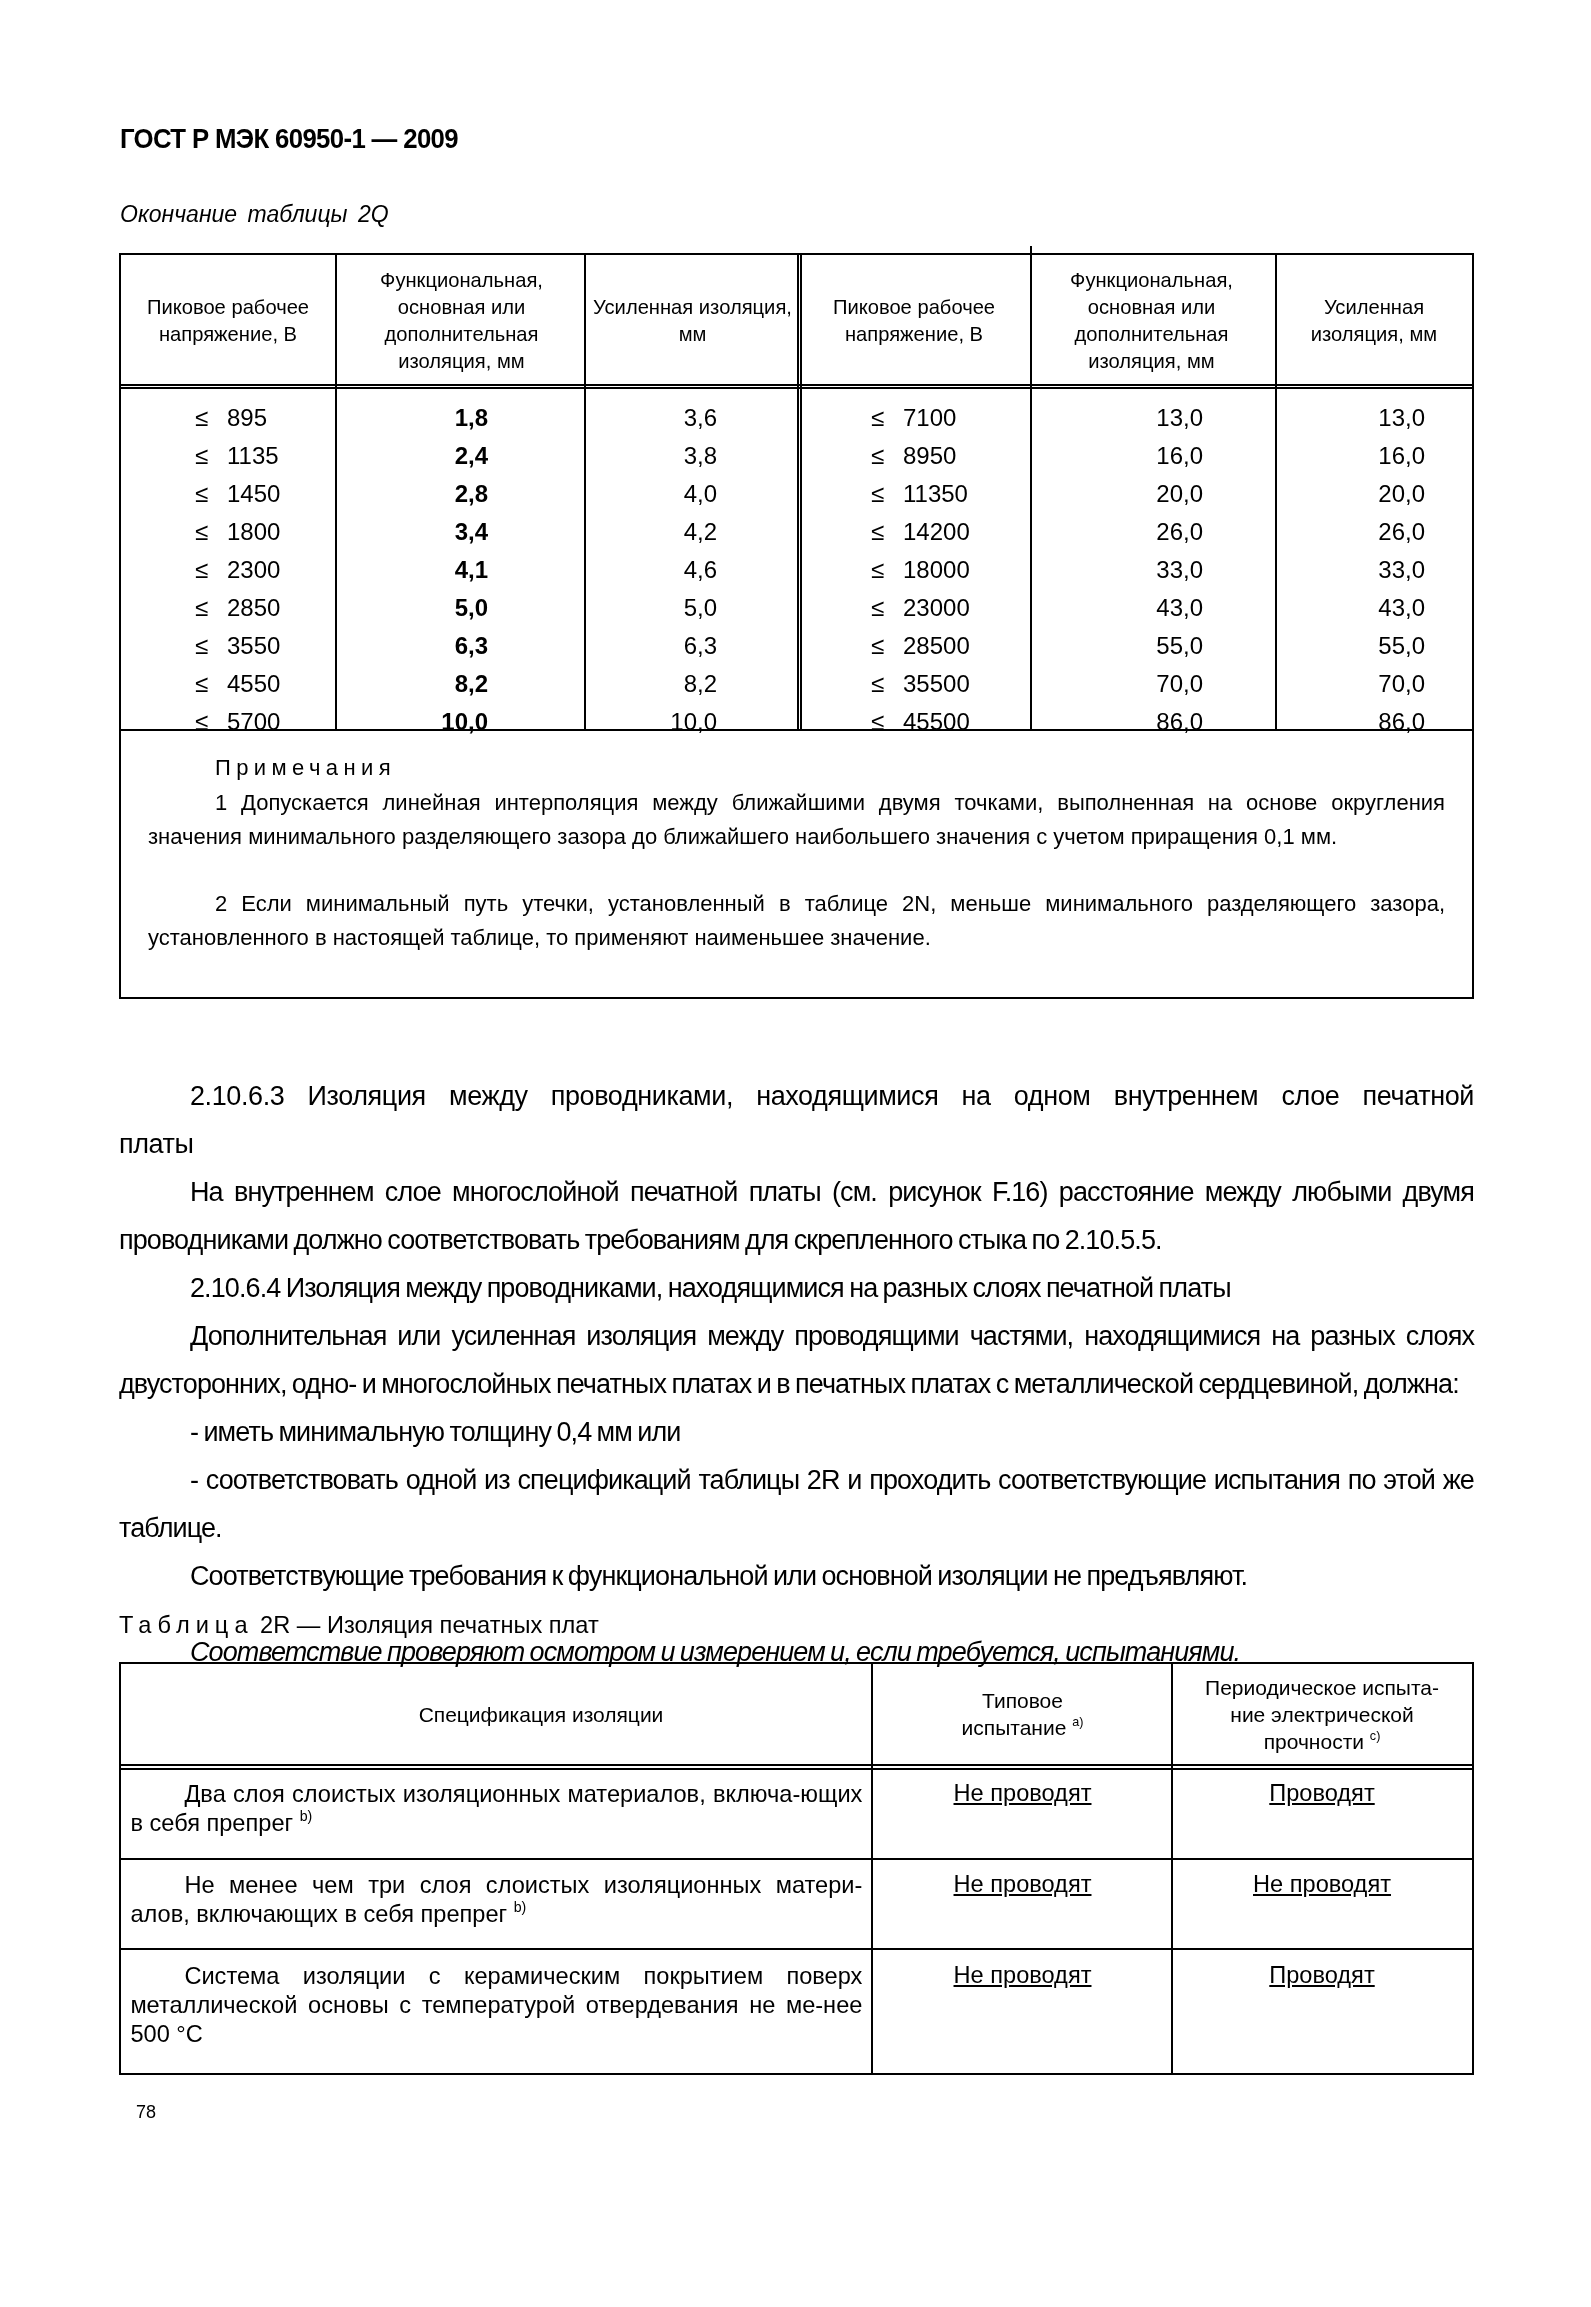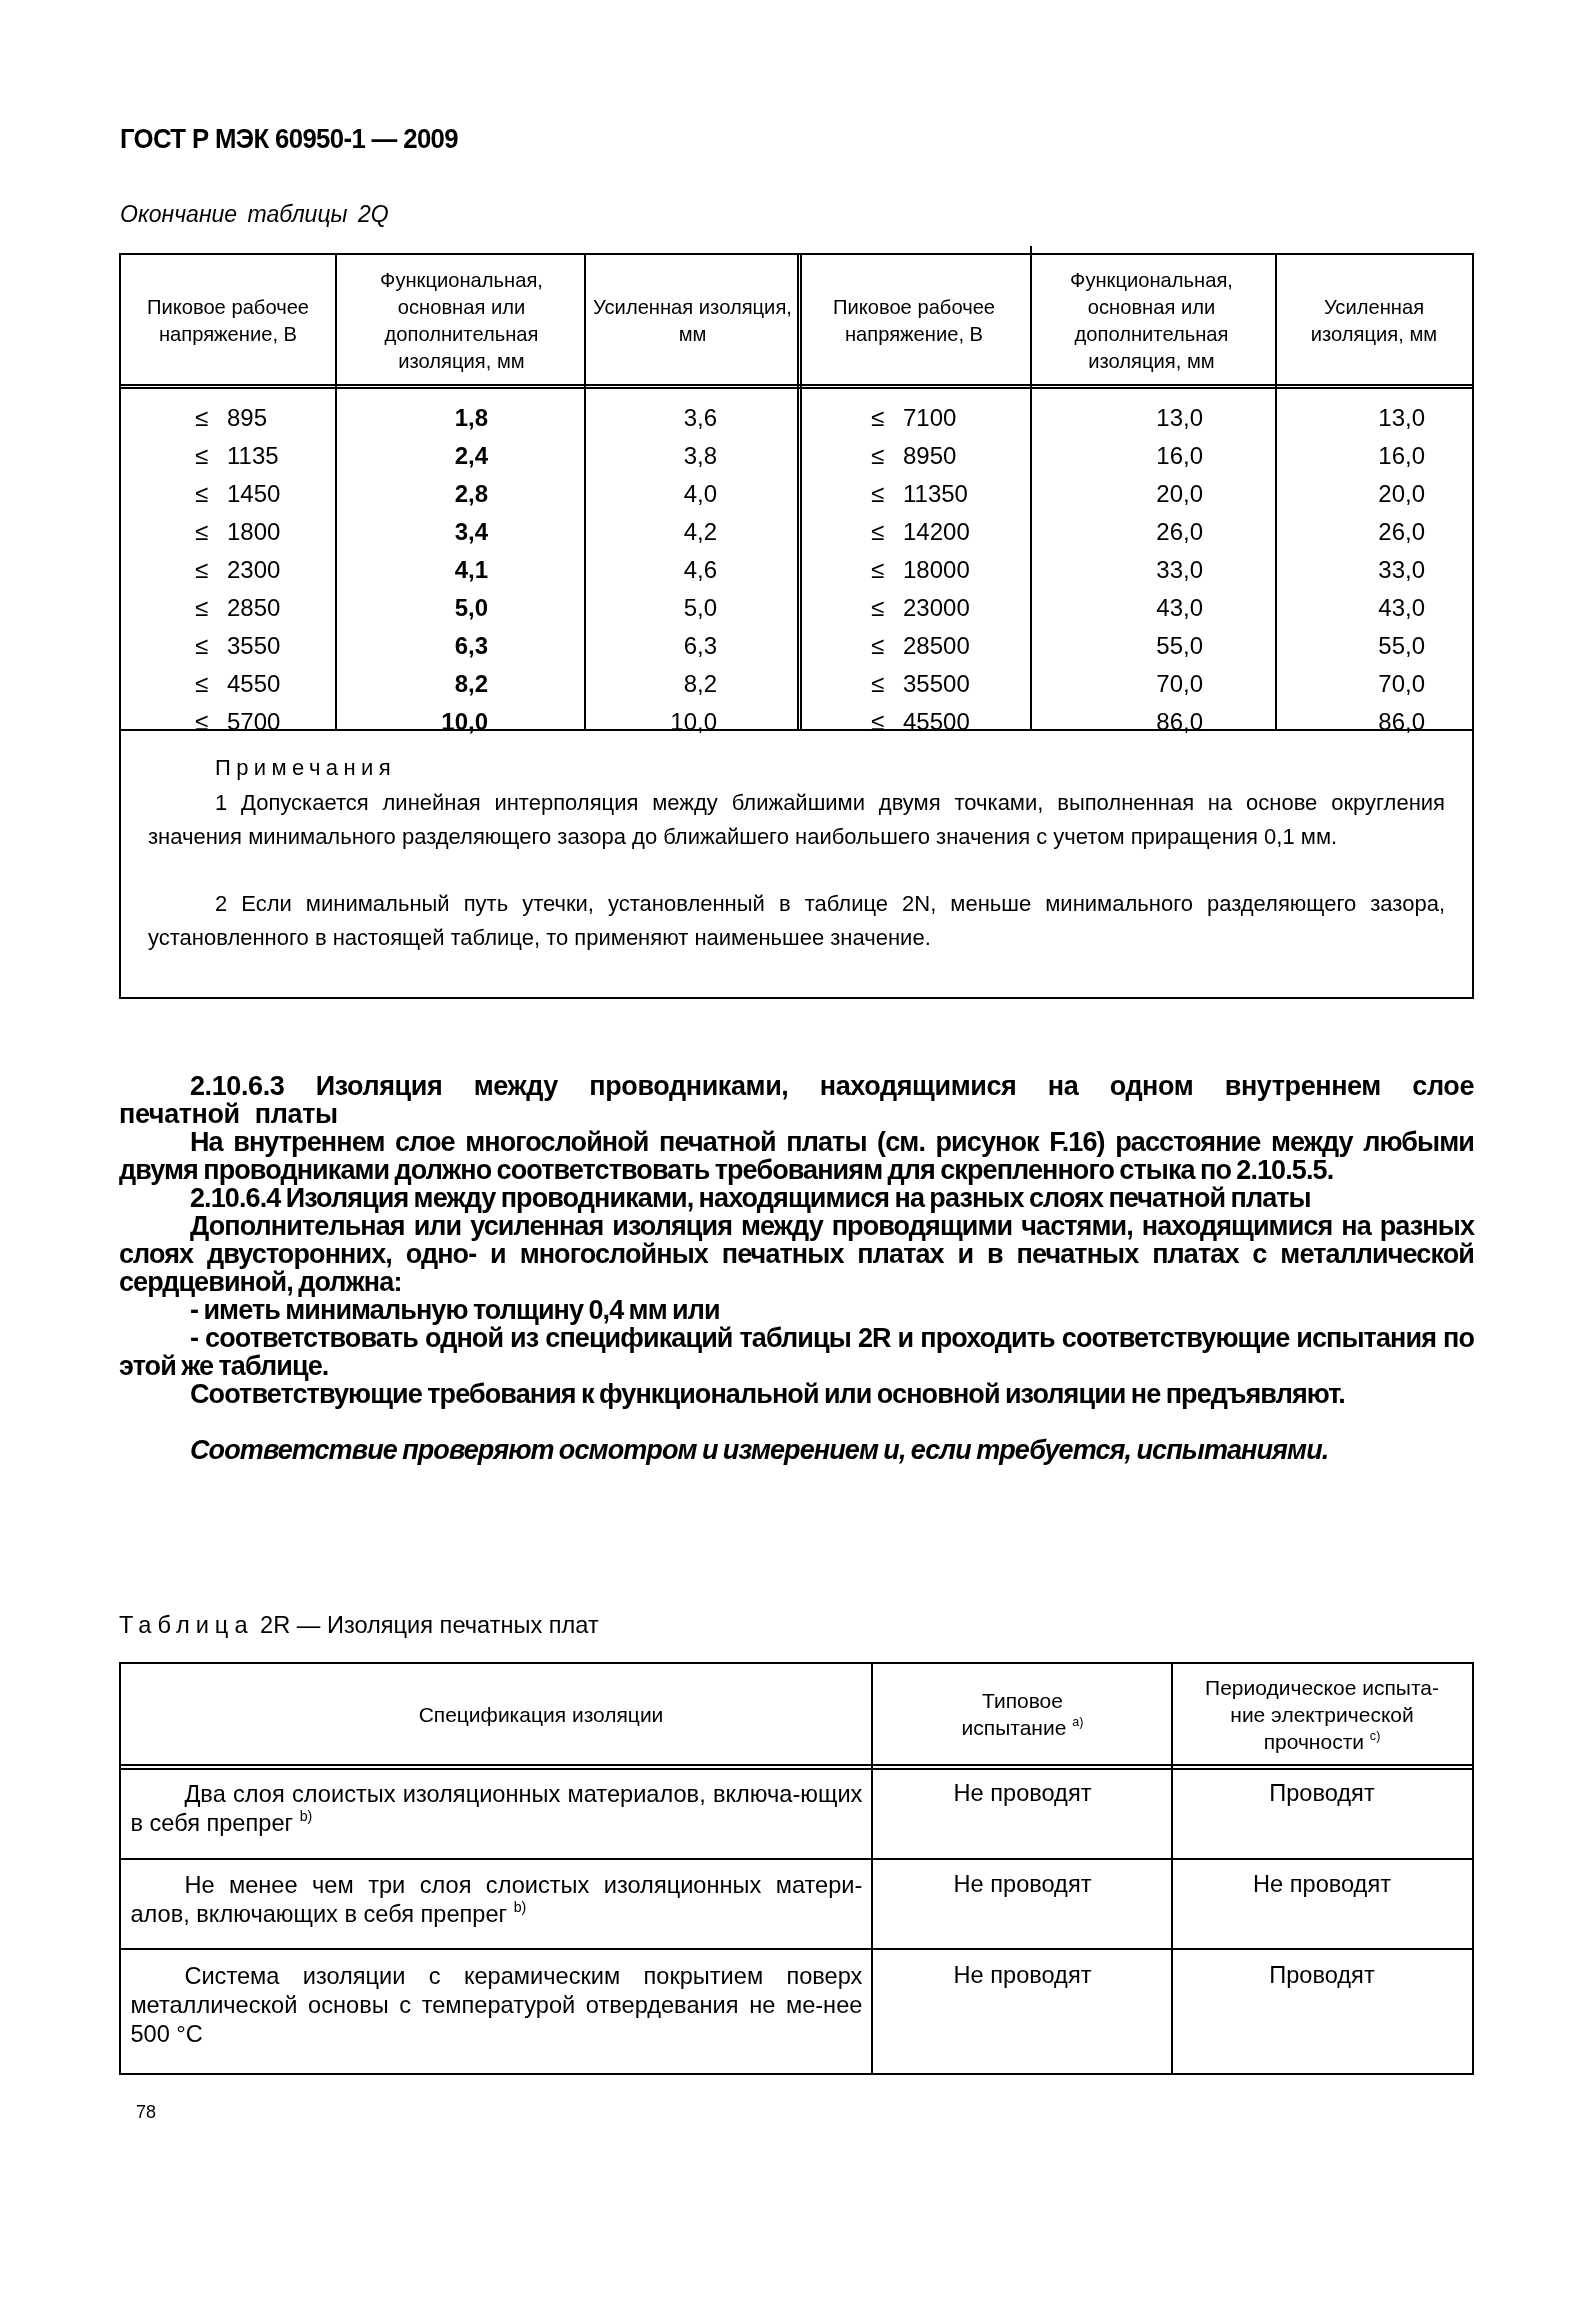--- a/index.html
+++ b/index.html
@@ -21,35 +21,35 @@
   .col { position:absolute; top:9.4px; }
   .cell { height:38px; line-height:38px; font-size:24px; }
   .col.num .cell { text-align:left; }
   .col.val .cell { text-align:right; }
   .le { display:inline-block; width:32px; }
 
   .notes-title { position:absolute; left:94px; top:24px; font-size:22px; letter-spacing:5.4px; }
   .note { position:absolute; left:27px; right:27px; font-size:22px; line-height:34px; text-align:justify; text-indent:67px; }
 
   
-  .body-text { left:119px; width:1355px; top:1072px; font-size:27px; line-height:28px;font-weight:bold; }
+  .body-text { left:119px; width:1355px; top:1072px; font-size:27px; line-height:48px; }
   .p { text-align:justify; text-indent:71px; margin:0; letter-spacing:-0.4px; }
   .p.it { font-style:italic;margin-top:28px; }
   .p.tight { letter-spacing:-0.9px; word-spacing:-1.3px; }
 
   
   .caption2r { left:119px; top:1612px; font-size:23.6px; }
   .caption2r .spaced { letter-spacing:6px; }
   .t2r { left:119px; top:1662px; width:1355px; height:413px; border:2.7px solid #000; box-sizing:border-box; }
   .t2r .hdr { position:absolute; top:0; height:100px; display:flex; align-items:center; justify-content:center; text-align:center; font-size:21px; line-height:27px; }
   .t2r .dbl { position:absolute; left:0; right:0; top:100px; height:6px; border-top:2px solid #000; border-bottom:2px solid #000; box-sizing:border-box; }
   .t2r .rowline { position:absolute; left:0; right:0; height:0; border-top:2.7px solid #000; }
   .t2r .v { position:absolute; top:0; bottom:0; width:2px; background:#000; }
   .spec { position:absolute; font-size:23.6px; line-height:29px; text-align:justify; text-indent:54px; }
-  .res { position:absolute; font-size:23.6px; text-align:center; }
+  .res { position:absolute; font-size:23.6px; text-align:center;text-decoration:underline; }
   sup { font-size:0.6em; vertical-align:0.7em; line-height:0; }
   .pagenum { left:136px; top:2102px; font-size:18px; }
 </style>
 </head>
 <body>
 
 <div class="abs doc-header">ГОСТ Р МЭК 60950-1 — 2009</div>
 <div class="abs continuation">Окончание таблицы 2Q</div>
 
 <div class="abs t2q">

